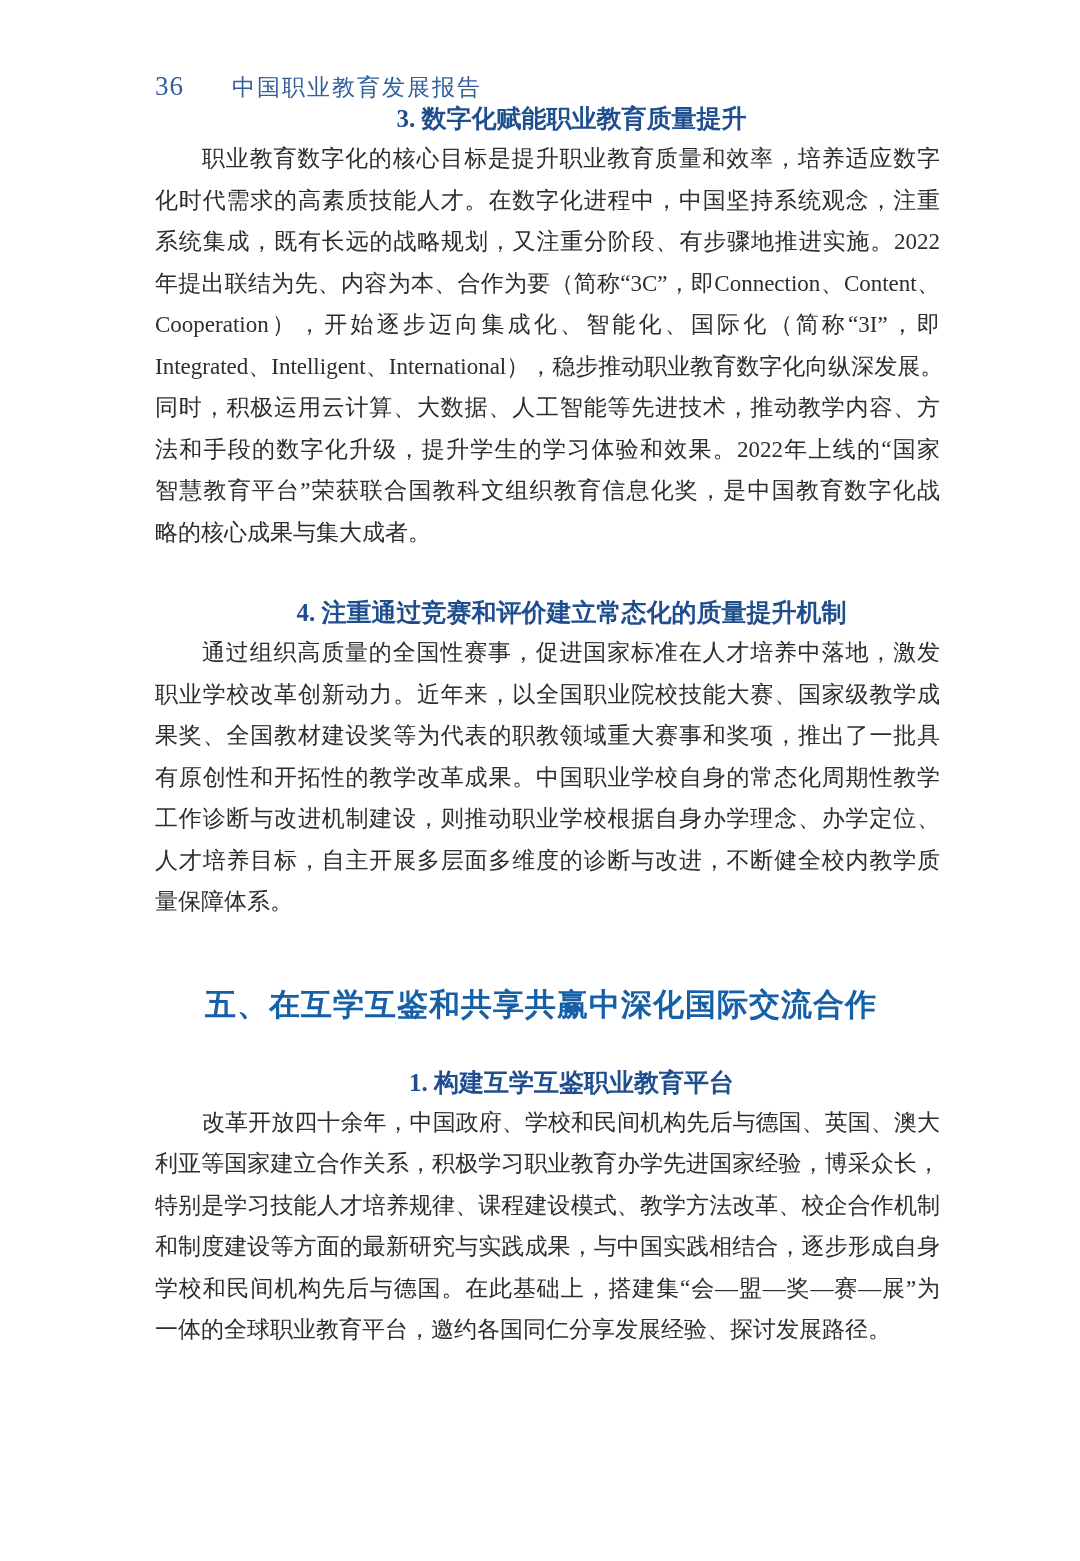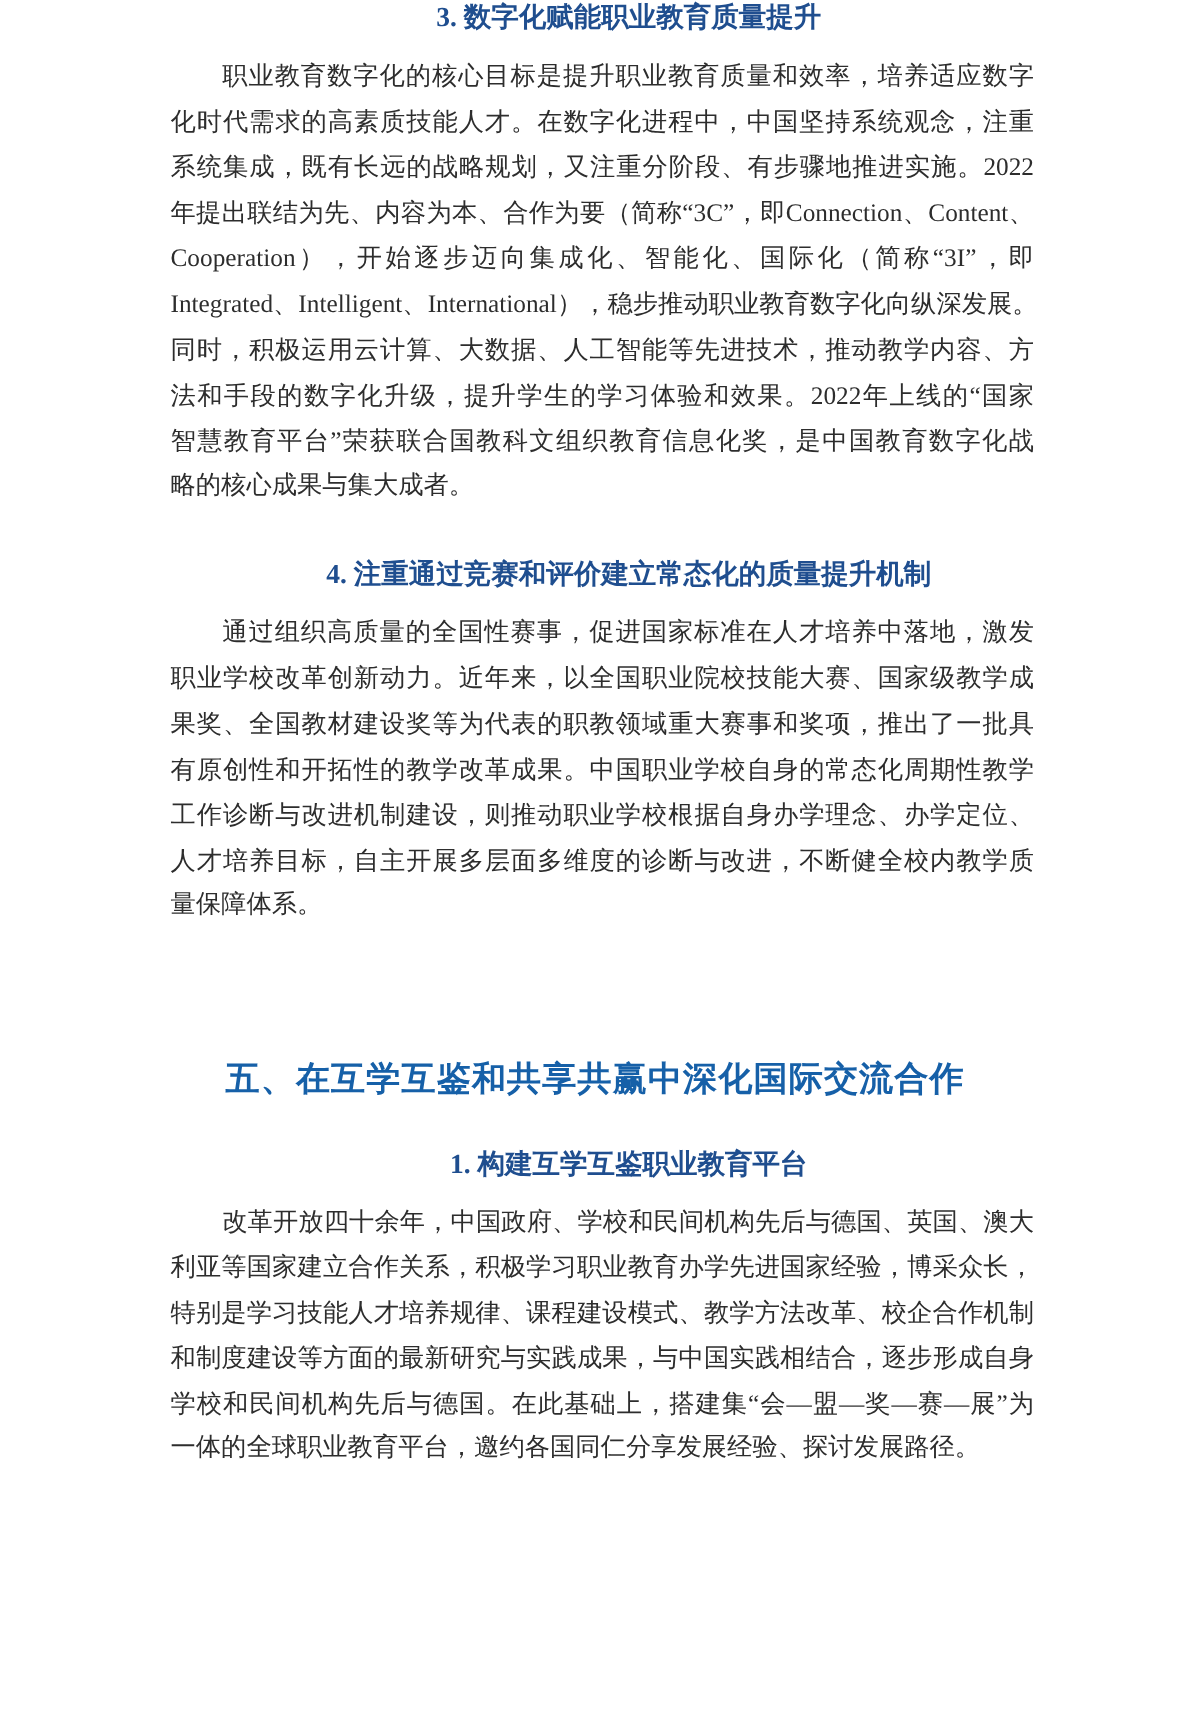--- a/index.html
+++ b/index.html
@@ -59,32 +59,35 @@
     height: 41.5px;
     text-align: justify;
     text-align-last: justify;
     overflow: hidden;
     white-space: nowrap;
   }
   .para .line.first { text-indent: 47px; }
   .para .line.last {
     text-align: center;
     text-align-last: left;
-    font-family: Liberation Mono, monospace;
   }
   .para + .sub      { margin-top: 43px; }
-  .para + .chapter  { margin-top: 114px; }
+  .para + .chapter  { margin-top: 60px; }
   .chapter + .sub   { margin-top: 39px; }
-  .sub + .para      { margin-top: 14px; }
+  .sub + .para      { margin-top: 2px; }
 </style>
 </head>
 <body>
 
 <div class="page">
   <div class="inner">
+    <div class="page-header">
+      <span class="page-num">36</span>
+      <span class="running-title">中国职业教育发展报告</span>
+    </div>
 
     <div id="doc-body"></div>
   <div class="sub">3. 数字化赋能职业教育质量提升</div>
       <div class="para">
         <div class="line first">职业教育数字化的核心目标是提升职业教育质量和效率，培养适应数字</div>
         <div class="line">化时代需求的高素质技能人才。在数字化进程中，中国坚持系统观念，注重</div>
         <div class="line">系统集成，既有长远的战略规划，又注重分阶段、有步骤地推进实施。2022</div>
         <div class="line">年提出联结为先、内容为本、合作为要（简称“3C”，即Connection、Content、</div>
         <div class="line">Cooperation），开始逐步迈向集成化、智能化、国际化（简称“3I”，即</div>
         <div class="line">Integrated、Intelligent、International），稳步推动职业教育数字化向纵深发展。</div>

